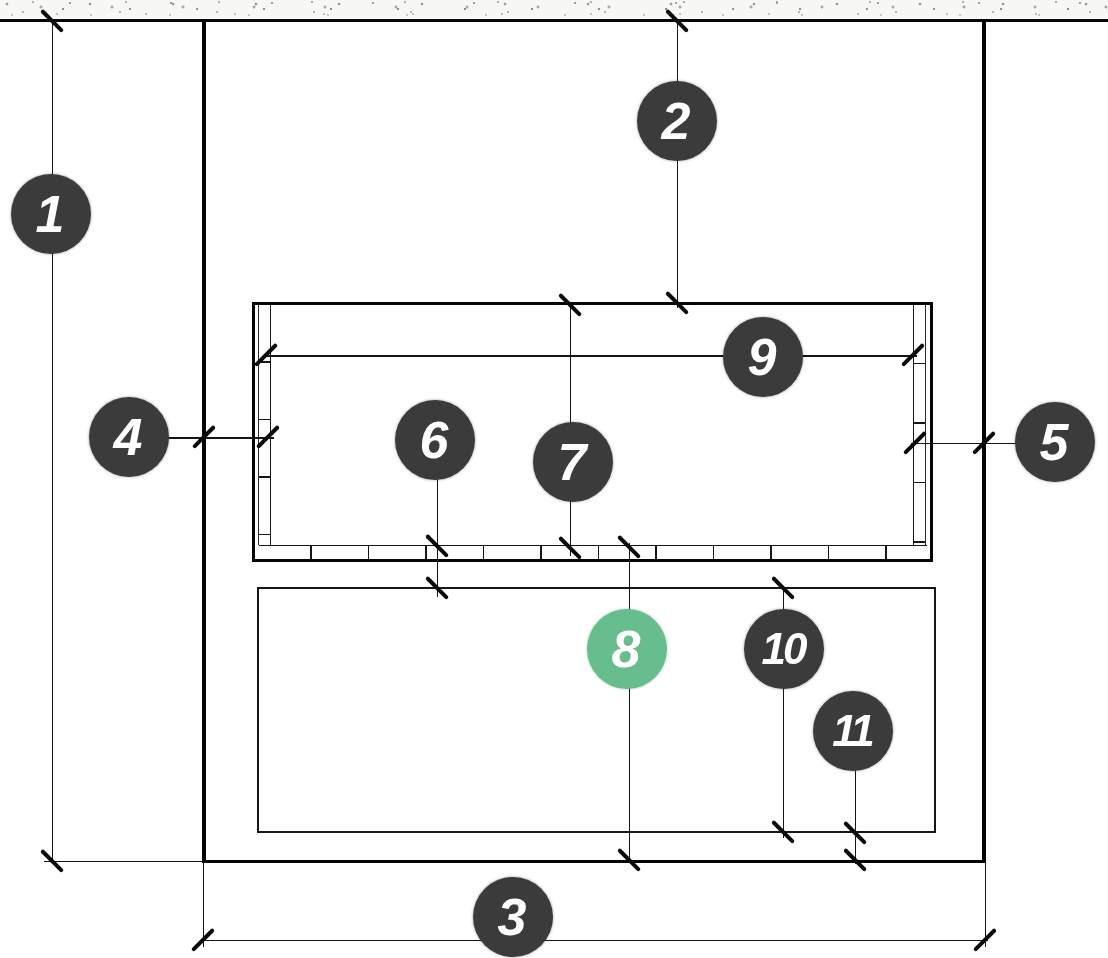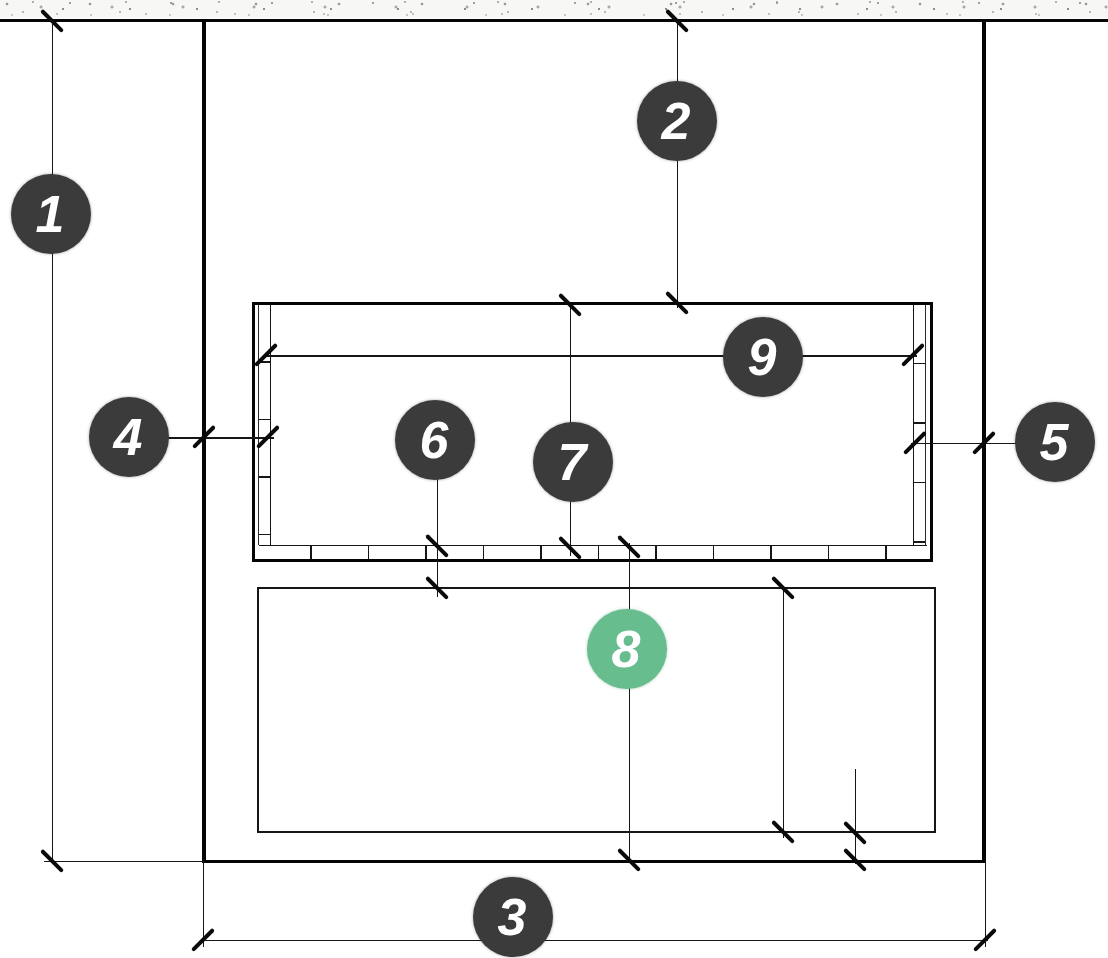--- a/index.html
+++ b/index.html
@@ -136,14 +136,20 @@
   </div>
   <div class="badge" style="left:573px;top:462px;">
     <span>7</span>
   </div>
   <div class="badge green" style="left:627px;top:649px;">
     <span>8</span>
   </div>
   <div class="badge" style="left:763px;top:357px;">
     <span>9</span>
   </div>
+  <div class="badge two" style="left:784px;top:649px;">
+    <span>10</span>
+  </div>
+  <div class="badge two" style="left:853px;top:731px;">
+    <span>11</span>
+  </div>
 
 </div>
 
 </body></html>

